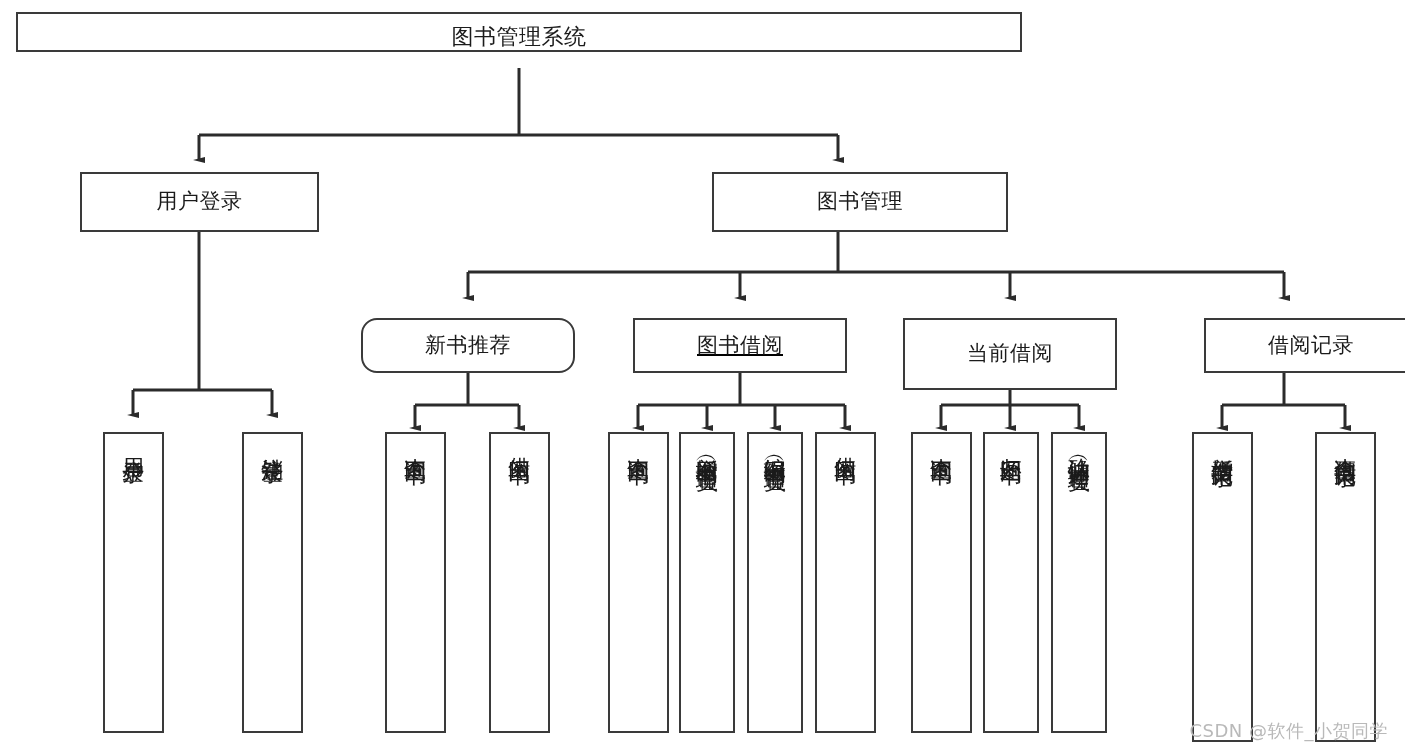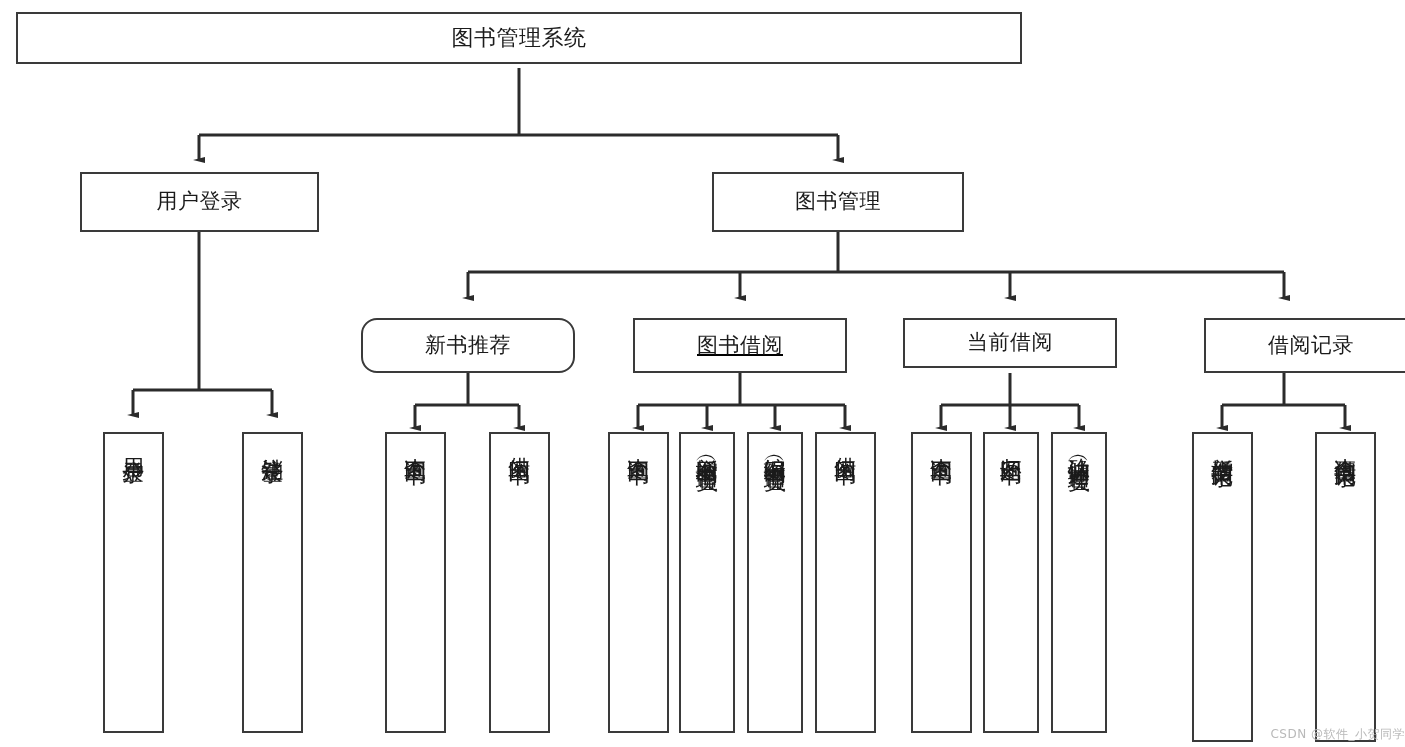--- a/index.html
+++ b/index.html
@@ -50,23 +50,23 @@
     text-orientation:upright;
     font-size:22px;
     line-height:1.15;
     letter-spacing:2px;
     white-space:nowrap;
     -webkit-writing-mode:vertical-rl;
   }
   .node.root .label{ font-size:22px; }
   .watermark{
     position:absolute;
-    right:0;
+    right:17px;
     bottom:4px;
-    font-size:12px;
+    font-size:18px;
     color:#b9b9b9;
     z-index:5;
     white-space:nowrap;
     letter-spacing:0.5px;
   }
 </style>
 </head>
 <body>
 
 <div id="canvas">
@@ -114,41 +114,41 @@
       <path d="M1010,405 L1010,428" marker-end="url(#arrow)"></path>
       <path d="M1079,405 L1079,428" marker-end="url(#arrow)"></path>
 
       <path d="M1284,373 L1284,405"></path>
       <path d="M1222,405 L1345,405"></path>
       <path d="M1222,405 L1222,428" marker-end="url(#arrow)"></path>
       <path d="M1345,405 L1345,428" marker-end="url(#arrow)"></path>
     </g>
   </svg>
 
-  <div class="node root" style="left:16px; top:12px; width:1006px; height:52px;">
+  <div class="node root" style="left:16px; top:12px; width:1006px; height:40px;align-items:flex-end;">
     <span class="label">图书管理系统</span>
   </div>
 
   <div class="node" style="left:80px; top:172px; width:239px; height:60px;">
     <span class="label">用户登录</span>
   </div>
 
-  <div class="node" style="left:712px; top:172px; width:252px; height:60px;">
+  <div class="node" style="left:712px; top:172px; width:296px; height:60px;">
     <span class="label">图书管理</span>
   </div>
 
   <div class="node" style="left:361px; top:318px; width:214px; height:55px;border-radius:16px;">
     <span class="label">新书推荐</span>
   </div>
 
   <div class="node" style="left:633px; top:318px; width:214px; height:55px;text-decoration:underline;">
     <span class="label">图书借阅</span>
   </div>
 
-  <div class="node" style="left:903px; top:318px; width:214px; height:50px;">
+  <div class="node" style="left:903px; top:318px; width:214px; height:72px;">
     <span class="label">当前借阅</span>
   </div>
 
   <div class="node" style="left:1172px; top:318px; width:214px; height:55px;margin-left:32px;">
     <span class="label">借阅记录</span>
   </div>
 
   <div class="node vertical" style="left:103px; top:432px; width:61px; height:301px;">
     <span class="label">用户登录</span>
   </div>

